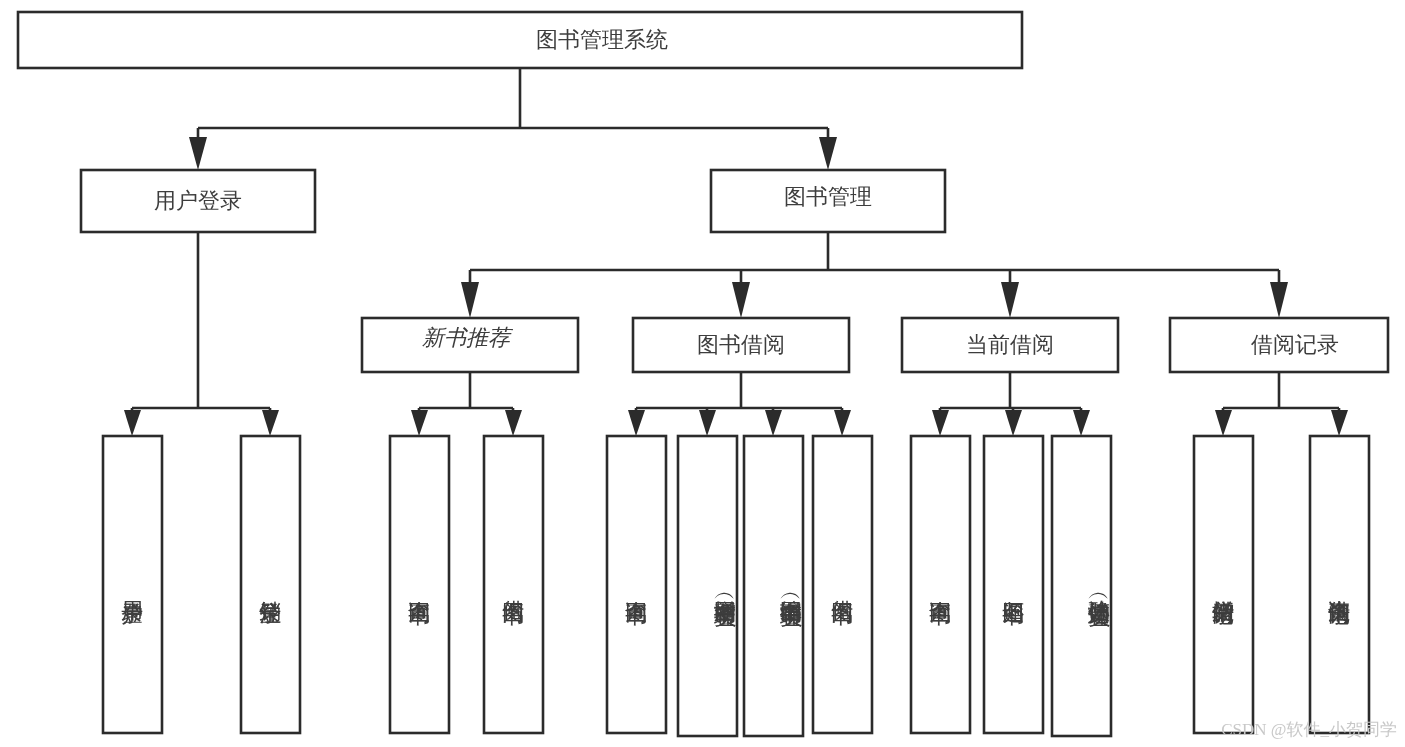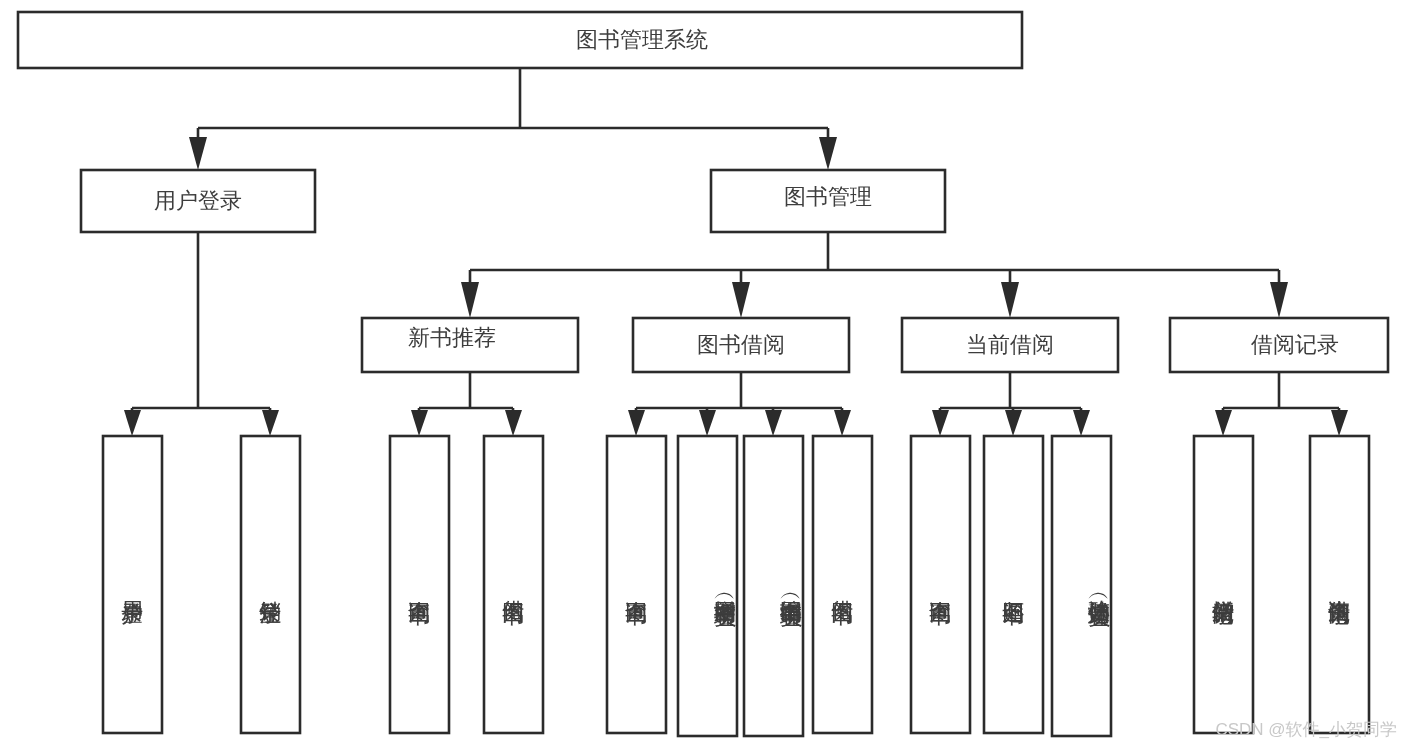--- a/index.html
+++ b/index.html
@@ -38,21 +38,21 @@
     stroke-linecap: butt;
   }
   .arrow-head {
     fill: #2b2b2b;
     stroke: none;
   }
   .watermark {
     position: absolute;
     right: 8px;
     bottom: 6px;
-    font-family: Liberation Sans, sans-serif;
+    font-family: Liberation Serif, serif;
     font-size: 17px;
     color: #c8c8c8;
     white-space: nowrap;
     pointer-events: none;
   }
   .vlabel {
     position: absolute;
     writing-mode: vertical-rl;
     text-orientation: upright;
     font-family: "Liberation Sans", "DejaVu Sans", sans-serif;
@@ -178,26 +178,26 @@
     <rect class="node-box" x="678" y="436" width="59" height="300"></rect>
     <rect class="node-box" x="744" y="436" width="59" height="300"></rect>
     <rect class="node-box" x="813" y="436" width="59" height="297"></rect>
     <rect class="node-box" x="911" y="436" width="59" height="297"></rect>
     <rect class="node-box" x="984" y="436" width="59" height="297"></rect>
     <rect class="node-box" x="1052" y="436" width="59" height="300"></rect>
     <rect class="node-box" x="1194" y="436" width="59" height="297"></rect>
     <rect class="node-box" x="1310" y="436" width="59" height="297"></rect>
   </svg>
 
-  <div class="hlabel" style="left:18px; top:12px; width:1168px; height:56px;padding-left:40px;">图书管理系统</div>
+  <div class="hlabel" style="left:18px; top:12px; width:1168px; height:56px;">图书管理系统</div>
 
   <div class="hlabel" style="left:81px; top:170px; width:234px; height:62px;">用户登录</div>
   <div class="hlabel" style="left:711px; top:170px; width:234px; height:54px;">图书管理</div>
 
-  <div class="hlabel" style="left:344px; top:318px; width:216px; height:40px;">新书推荐</div>
+  <div class="hlabel" style="left:358px; top:318px; width:216px; height:40px;font-style:italic;">新书推荐</div>
   <div class="hlabel" style="left:633px; top:318px; width:216px; height:54px;">图书借阅</div>
   <div class="hlabel" style="left:902px; top:318px; width:216px; height:54px;border-radius:7px;">当前借阅</div>
   <div class="hlabel" style="left:1170px; top:318px; width:250px; height:54px;">借阅记录</div>
 
   <div class="vlabel" style="left:103px; top:436px; width:59px; height:297px;">用户登录</div>
   <div class="vlabel" style="left:241px; top:436px; width:59px; height:297px;">注销登录</div>
   <div class="vlabel" style="left:390px; top:436px; width:59px; height:297px;">查询图书</div>
   <div class="vlabel" style="left:484px; top:436px; width:59px; height:297px;">借阅图书</div>
   <div class="vlabel" style="left:607px; top:436px; width:59px; height:297px;">查询图书</div>
   <div class="vlabel" style="left:678px; top:440px; width:59px; height:292px; align-items:flex-start;">新增图书（管理员）</div>

